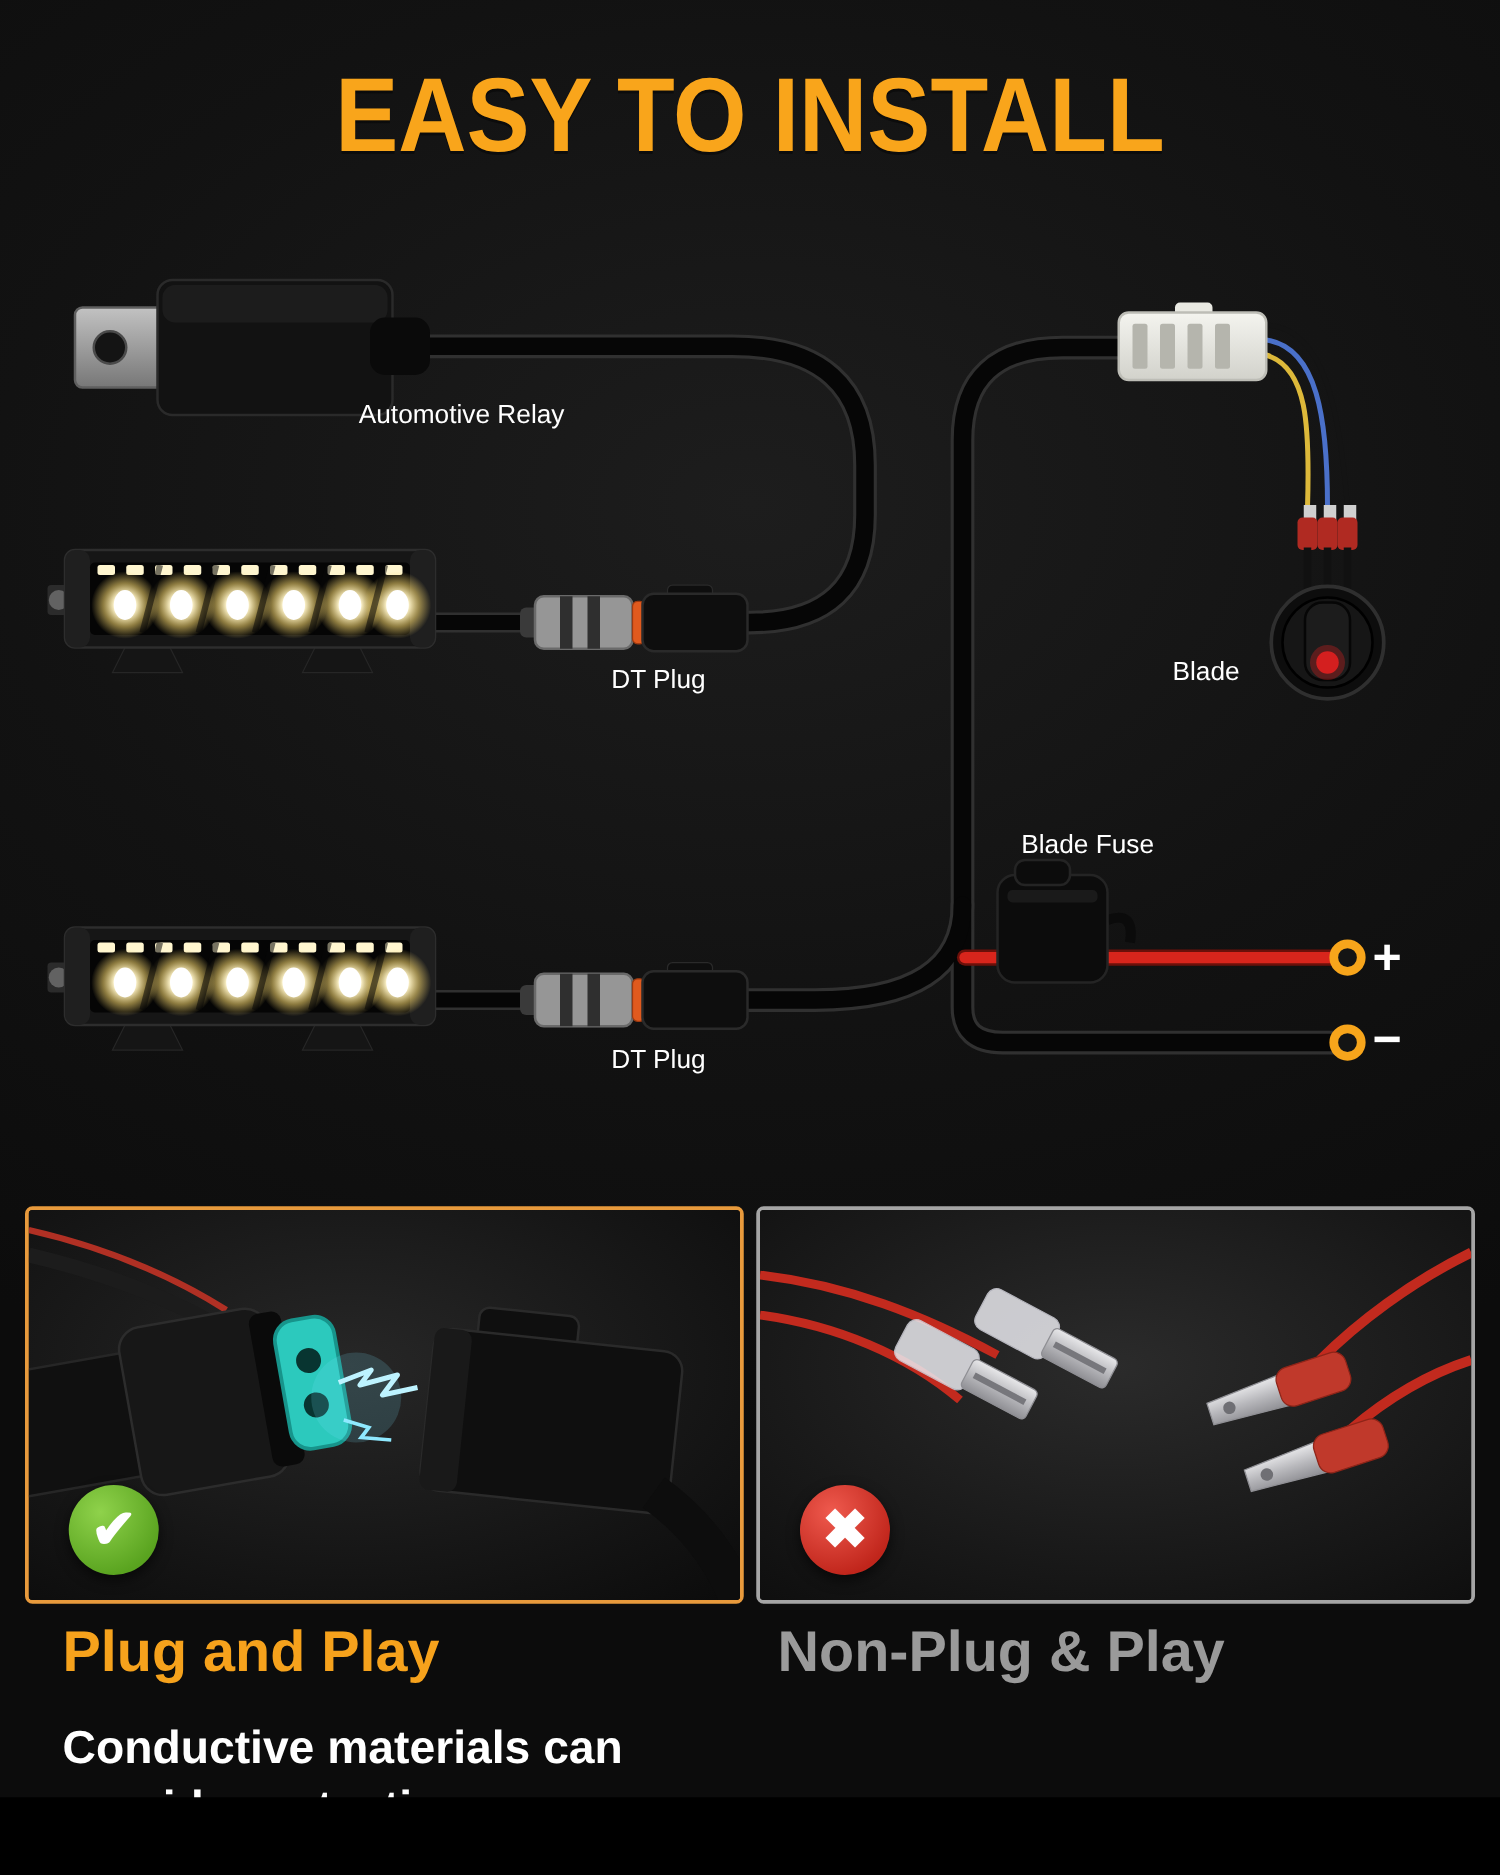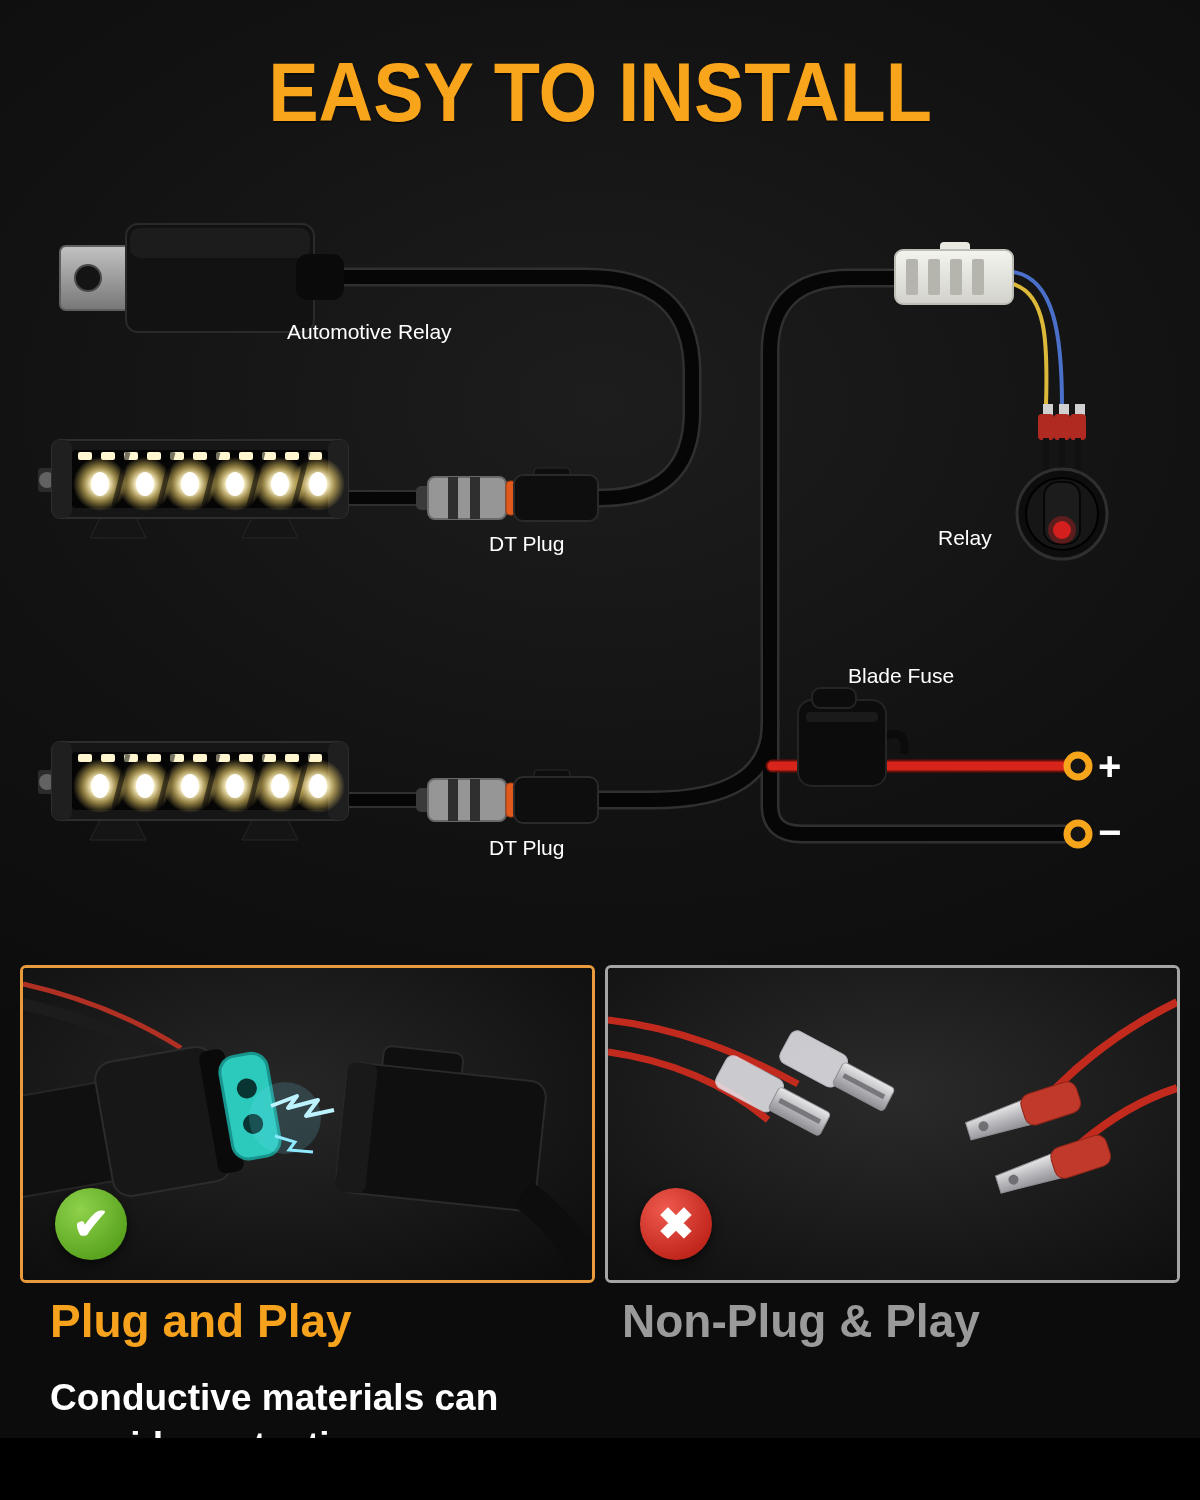--- a/index.html
+++ b/index.html
@@ -283,22 +283,22 @@
         <rect x="806" y="712" width="72" height="10" rx="4" fill="#1a1a1a"></rect>
       </g>
 
       <circle cx="1078" cy="766" r="11" fill="#141414" stroke="#F7A51B" stroke-width="7"></circle>
       <circle cx="1078" cy="834" r="11" fill="#141414" stroke="#F7A51B" stroke-width="7"></circle>
     </svg>
 
     
     <div class="diag-label" style="left:287px; top:320px;">Automotive Relay</div>
     <div class="diag-label" style="left:489px; top:532px;">DT Plug</div>
-    <div class="diag-label" style="left:938px; top:526px;">Relay</div>
-    <div class="diag-label" style="left:848px; top:664px;">Blade Fuse</div>
+    <div class="diag-label" style="left:938px; top:526px;">Blade</div>
+    <div class="diag-label" style="left:817px; top:664px;">Blade Fuse</div>
     <div class="diag-label" style="left:489px; top:836px;">DT Plug</div>
     <div class="terminal-symbol" style="left:1098px; top:746px;">+</div>
     <div class="terminal-symbol" style="left:1098px; top:812px;">−</div>
   </div>
 
   <div class="panel panel-left">
     <svg width="569" height="312" viewBox="0 0 569 312">
       <defs>
         <radialGradient id="insetBgL" cx="0.45" cy="0.4" r="0.85">
           <stop offset="0" stop-color="#272727"></stop>

